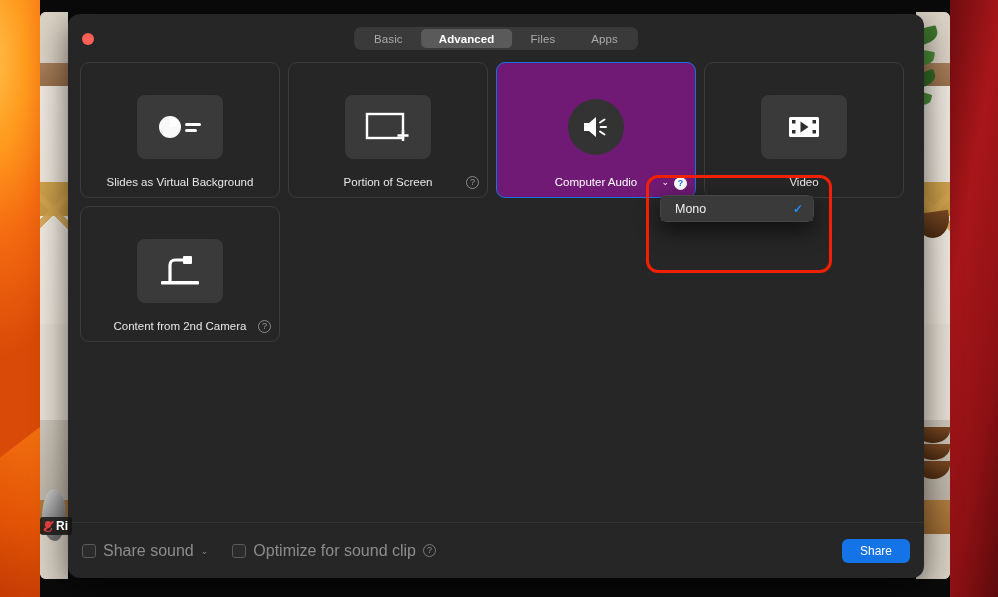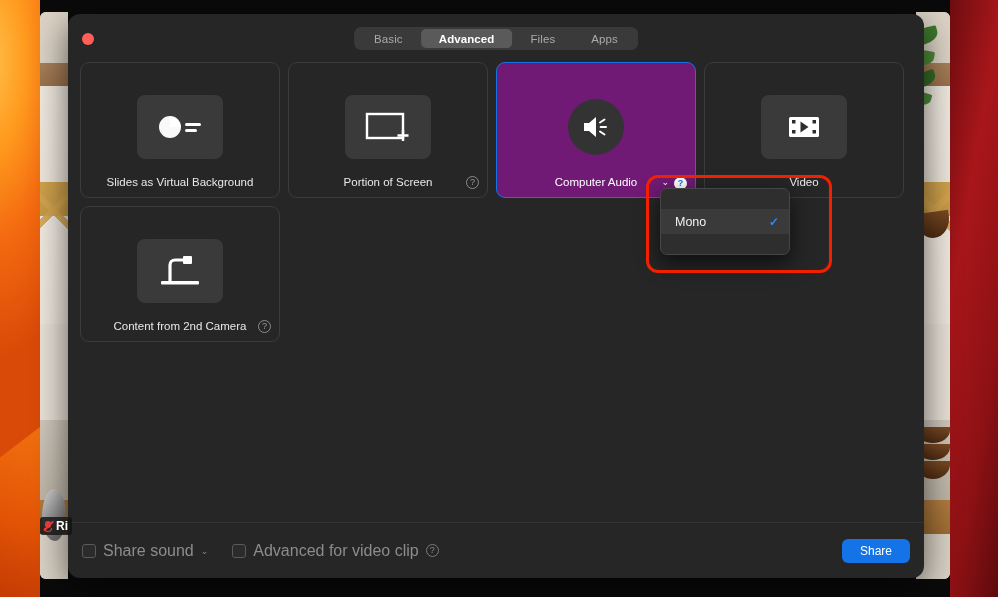--- a/index.html
+++ b/index.html
@@ -156,23 +156,23 @@
     border-color:#fff; color:#1473e6; background:#fff; font-weight:bold;
     right:8px; bottom:7px;
   }
   .chev{
     position:absolute; right:26px; bottom:9px;
     font-size:9px; color:#fff; line-height:11px;
   }
 
   
   #dropdown{
-    position:absolute; left:592px; top:174px; width:130px;
+    position:absolute; left:592px; top:181px; width:154px;
     background:#2e2e2e; border:1px solid #464646; border-radius:7px;
-    padding:20px 0; box-shadow:0 8px 22px rgba(0,0,0,.65); z-index:20;
+    padding:0 0; box-shadow:0 8px 22px rgba(0,0,0,.65); z-index:20;
   }
   .menu-item{
     height:25px; display:flex; align-items:center;
     padding:0 10px 0 14px; font-size:12.5px; color:#f0f0f0;
     justify-content:space-between;
   }
   .menu-item.highlight{ background:#3a3a3a; }
   .check{ color:#1e8fff; font-size:12px; font-weight:bold; }
 
   .redbox{
@@ -330,18 +330,18 @@
   <div class="redbox"></div>
 
   <div class="footer">
     <div class="chk-group">
       <span class="chk"></span>
       <span class="chk-label">Share sound</span>
       <span class="chev-sm">⌄</span>
     </div>
     <div class="chk-group">
       <span class="chk"></span>
-      <span class="chk-label">Advanced for video clip</span>
+      <span class="chk-label">Optimize for sound clip</span>
       <span class="help-sm">?</span>
     </div>
     <button class="share-btn">Share</button>
   </div>
 </div>
 
 </body></html>

